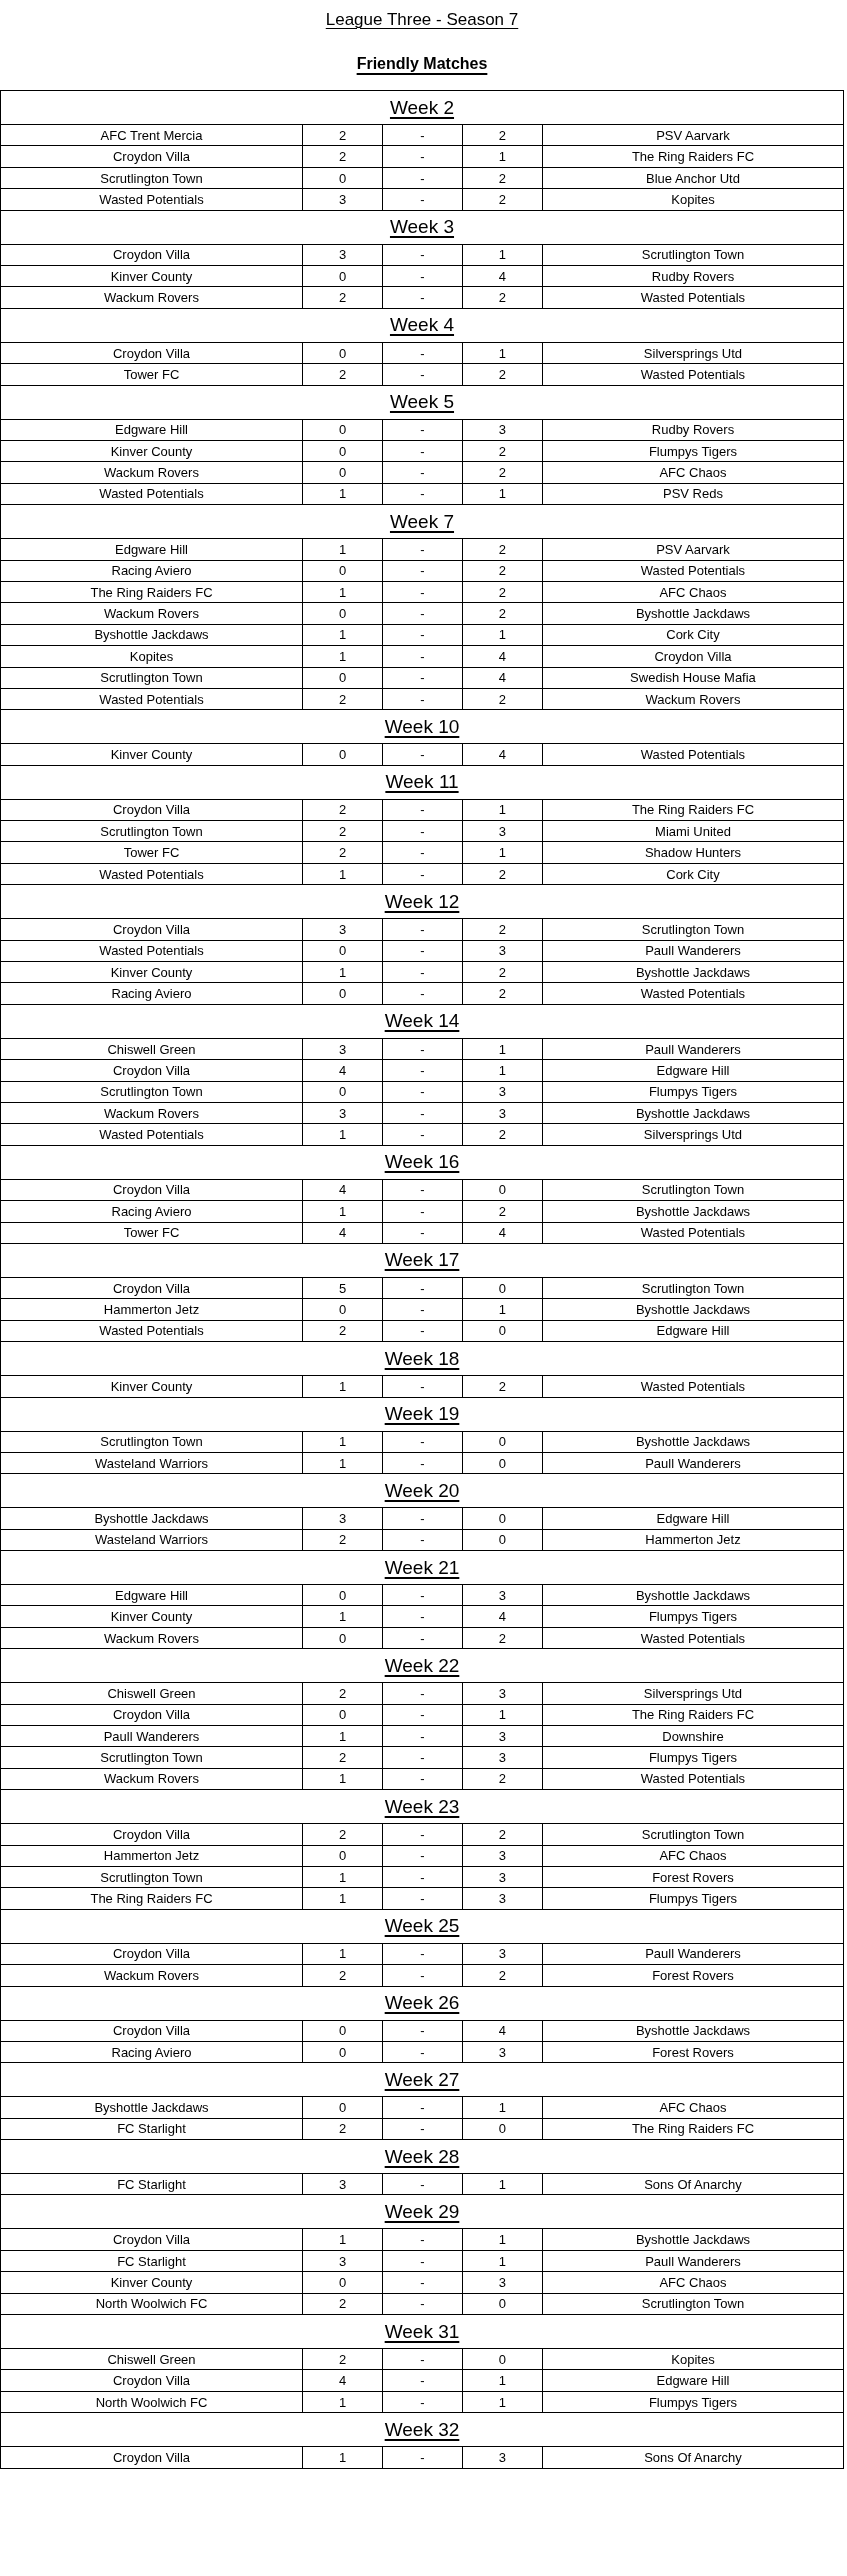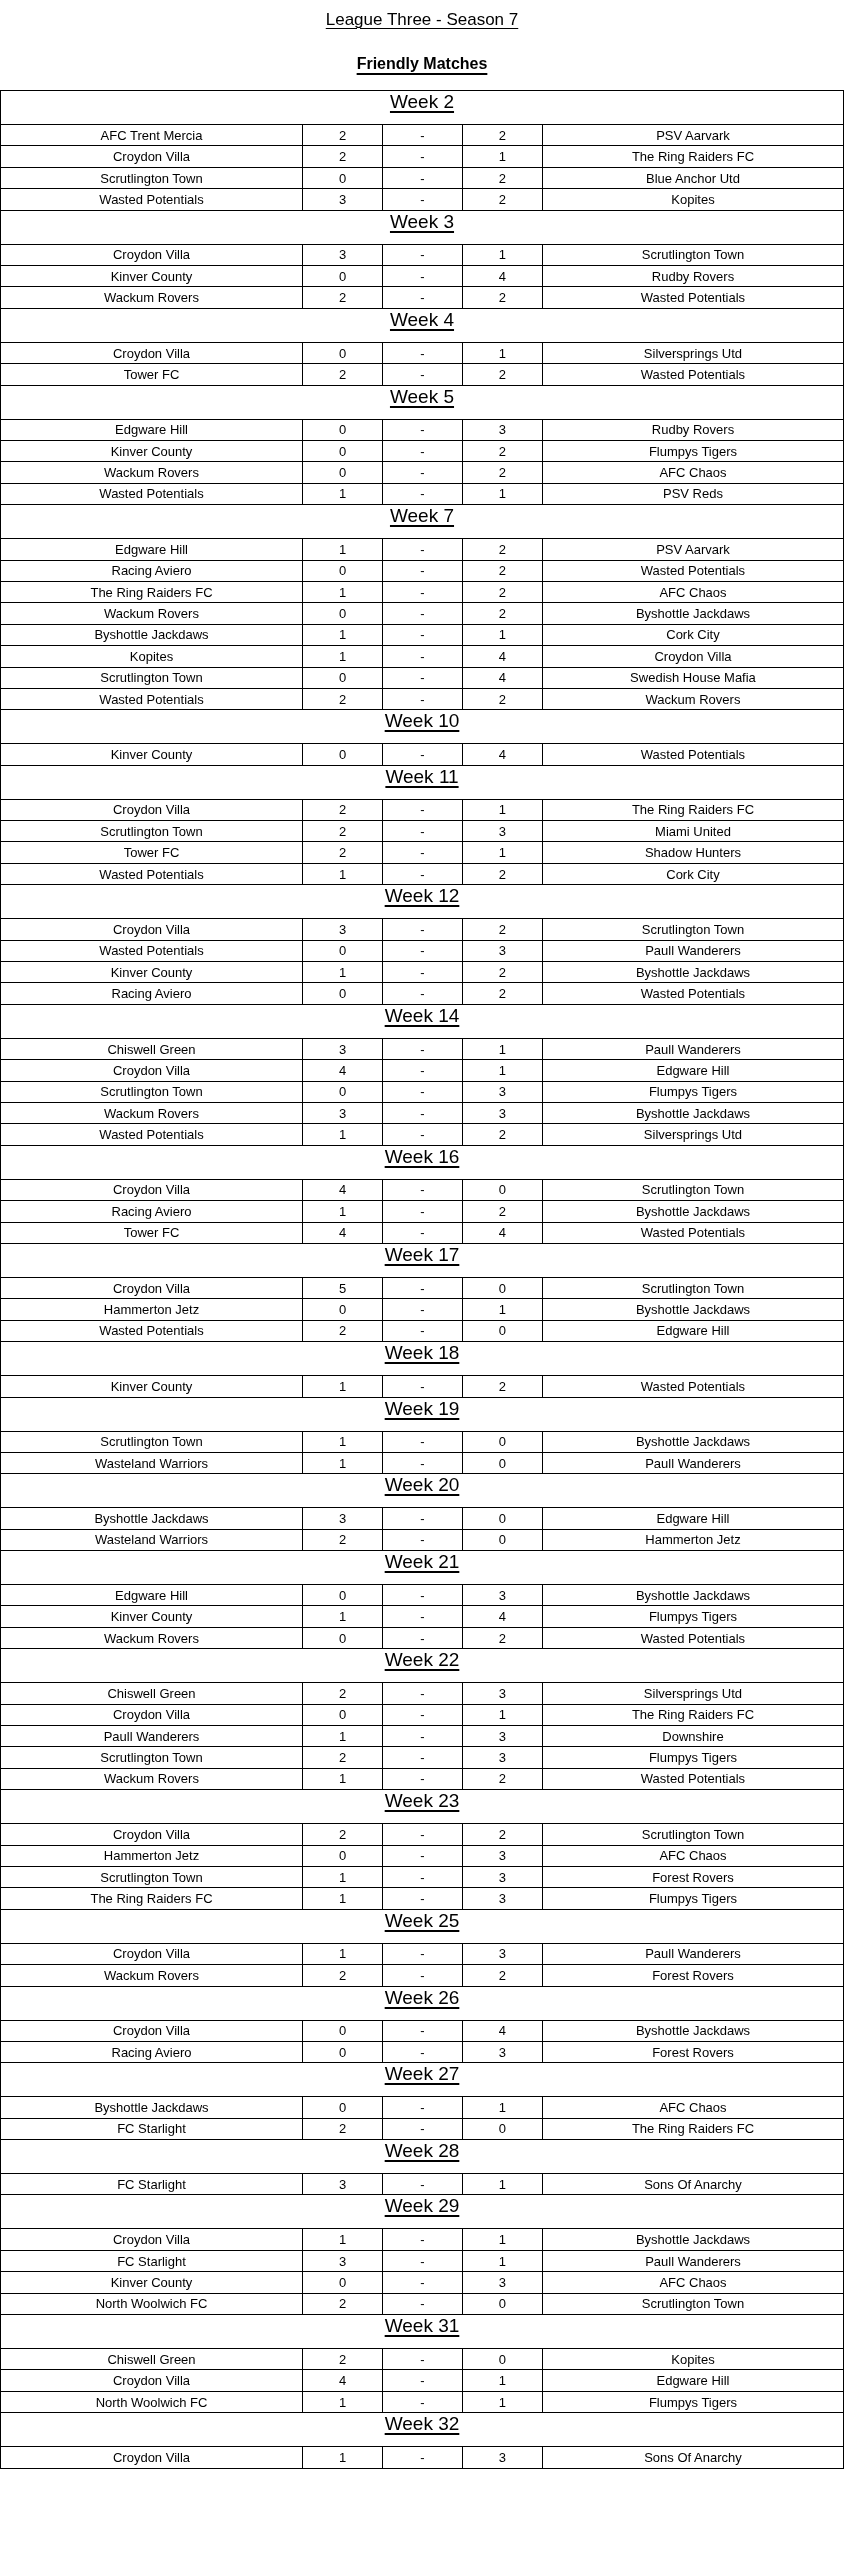--- a/index.html
+++ b/index.html
@@ -33,20 +33,21 @@
     border-left: 0.7px solid #000;
     border-right: 0.7px solid #000;
     border-bottom: 0.7px solid #000;
     box-sizing: border-box;
   }
   .week-header {
     height: 34px;
     border-top: 0.7px solid #000;
     box-sizing: border-box;
     display: flex;
+    align-items: center;
     justify-content: center;
   }
   .week-label {
     font-size: 19px;
     font-weight: 400;
     text-decoration: underline;
     text-decoration-thickness: 1.8px;
     text-underline-offset: 2.9px;
   }
   .match-row {

